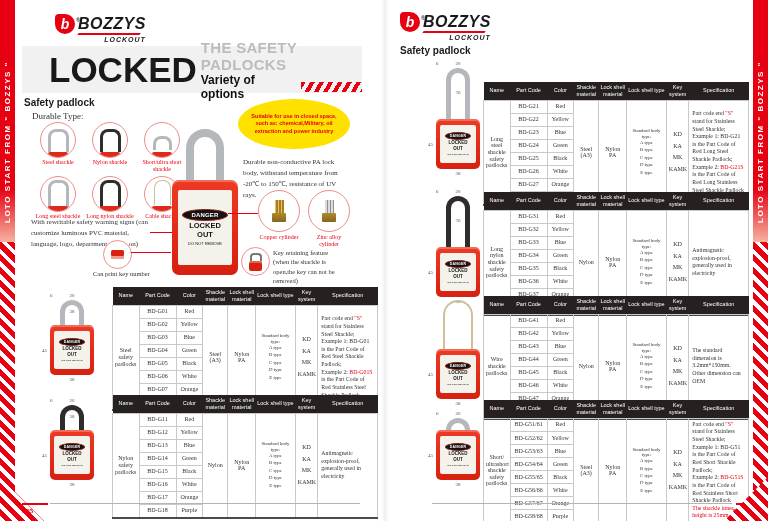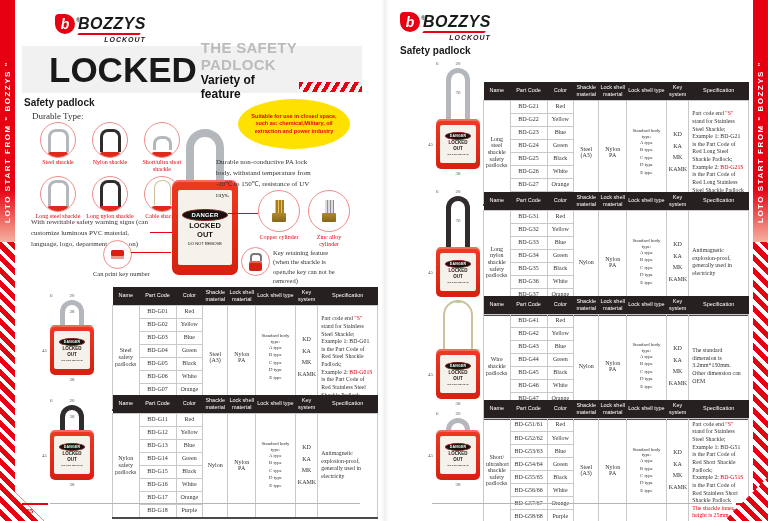--- a/index.html
+++ b/index.html
@@ -164,23 +164,23 @@
       <div class="logo-texts">
         <span class="logo-bozzys">BOZZYS</span>
         <span class="logo-swoosh"></span>
         <span class="logo-lockout">LOCKOUT</span>
       </div>
     </div>
 
     <div class="abs banner" style="left:22px;top:46px;width:340px;height:47px;">
       <div class="banner-title">LOCKED</div>
       <div class="banner-right">
-        <div class="banner-sub">THE SAFETY PADLOCK</div>
+        <div class="banner-sub">THE SAFETY PADLOCKS</div>
         <div class="banner-tagrow">
-          <span class="banner-tagline">Variety of feature</span>
+          <span class="banner-tagline">Variety of options</span>
           <span class="hazard"></span>
         </div>
       </div>
     </div>
 
     <div class="abs section-title" style="left:24px;top:97px;">Safety padlock</div>
     <div class="abs serif" style="left:32px;top:111px;font-size:9px;color:#333;">Durable Type:</div>
 
     <div class="abs shackle-grid" style="left:33px;top:122px;">
       <div class="sh-item">
@@ -230,21 +230,21 @@
               <div class="locked-line">LOCKED</div>
               <div class="locked-line">OUT</div>
               <div class="donot-line">DO NOT REMOVE</div>
             </div>
           </div>
         </div>
       </div>
 
     <div class="abs callout" style="left:238px;top:99px;width:96px;height:42px;">Suitable for use in closed space, such as: chemical,Military, oil extraction and power industry</div>
 
-    <div class="abs small-note" style="left:216px;top:157px;width:108px;">Durable non-conductive PA lock body, withstand temperature from -20℃ to 150℃, resistance of UV rays.</div>
+    <div class="abs small-note" style="left:243px;top:157px;width:108px;">Durable non-conductive PA lock body, withstand temperature from -20℃ to 150℃, resistance of UV rays.</div>
 
     <div class="abs cyl-row" style="left:258px;top:190px;">
       <div class="cyl-item">
         <div class="cyl-circle">
           <div class="cylinder copper">
               <div class="cyl-plug"></div>
               <div class="cyl-base"></div>
             </div>
         </div>
         <div class="cyl-label">Copper cylinder</div>

